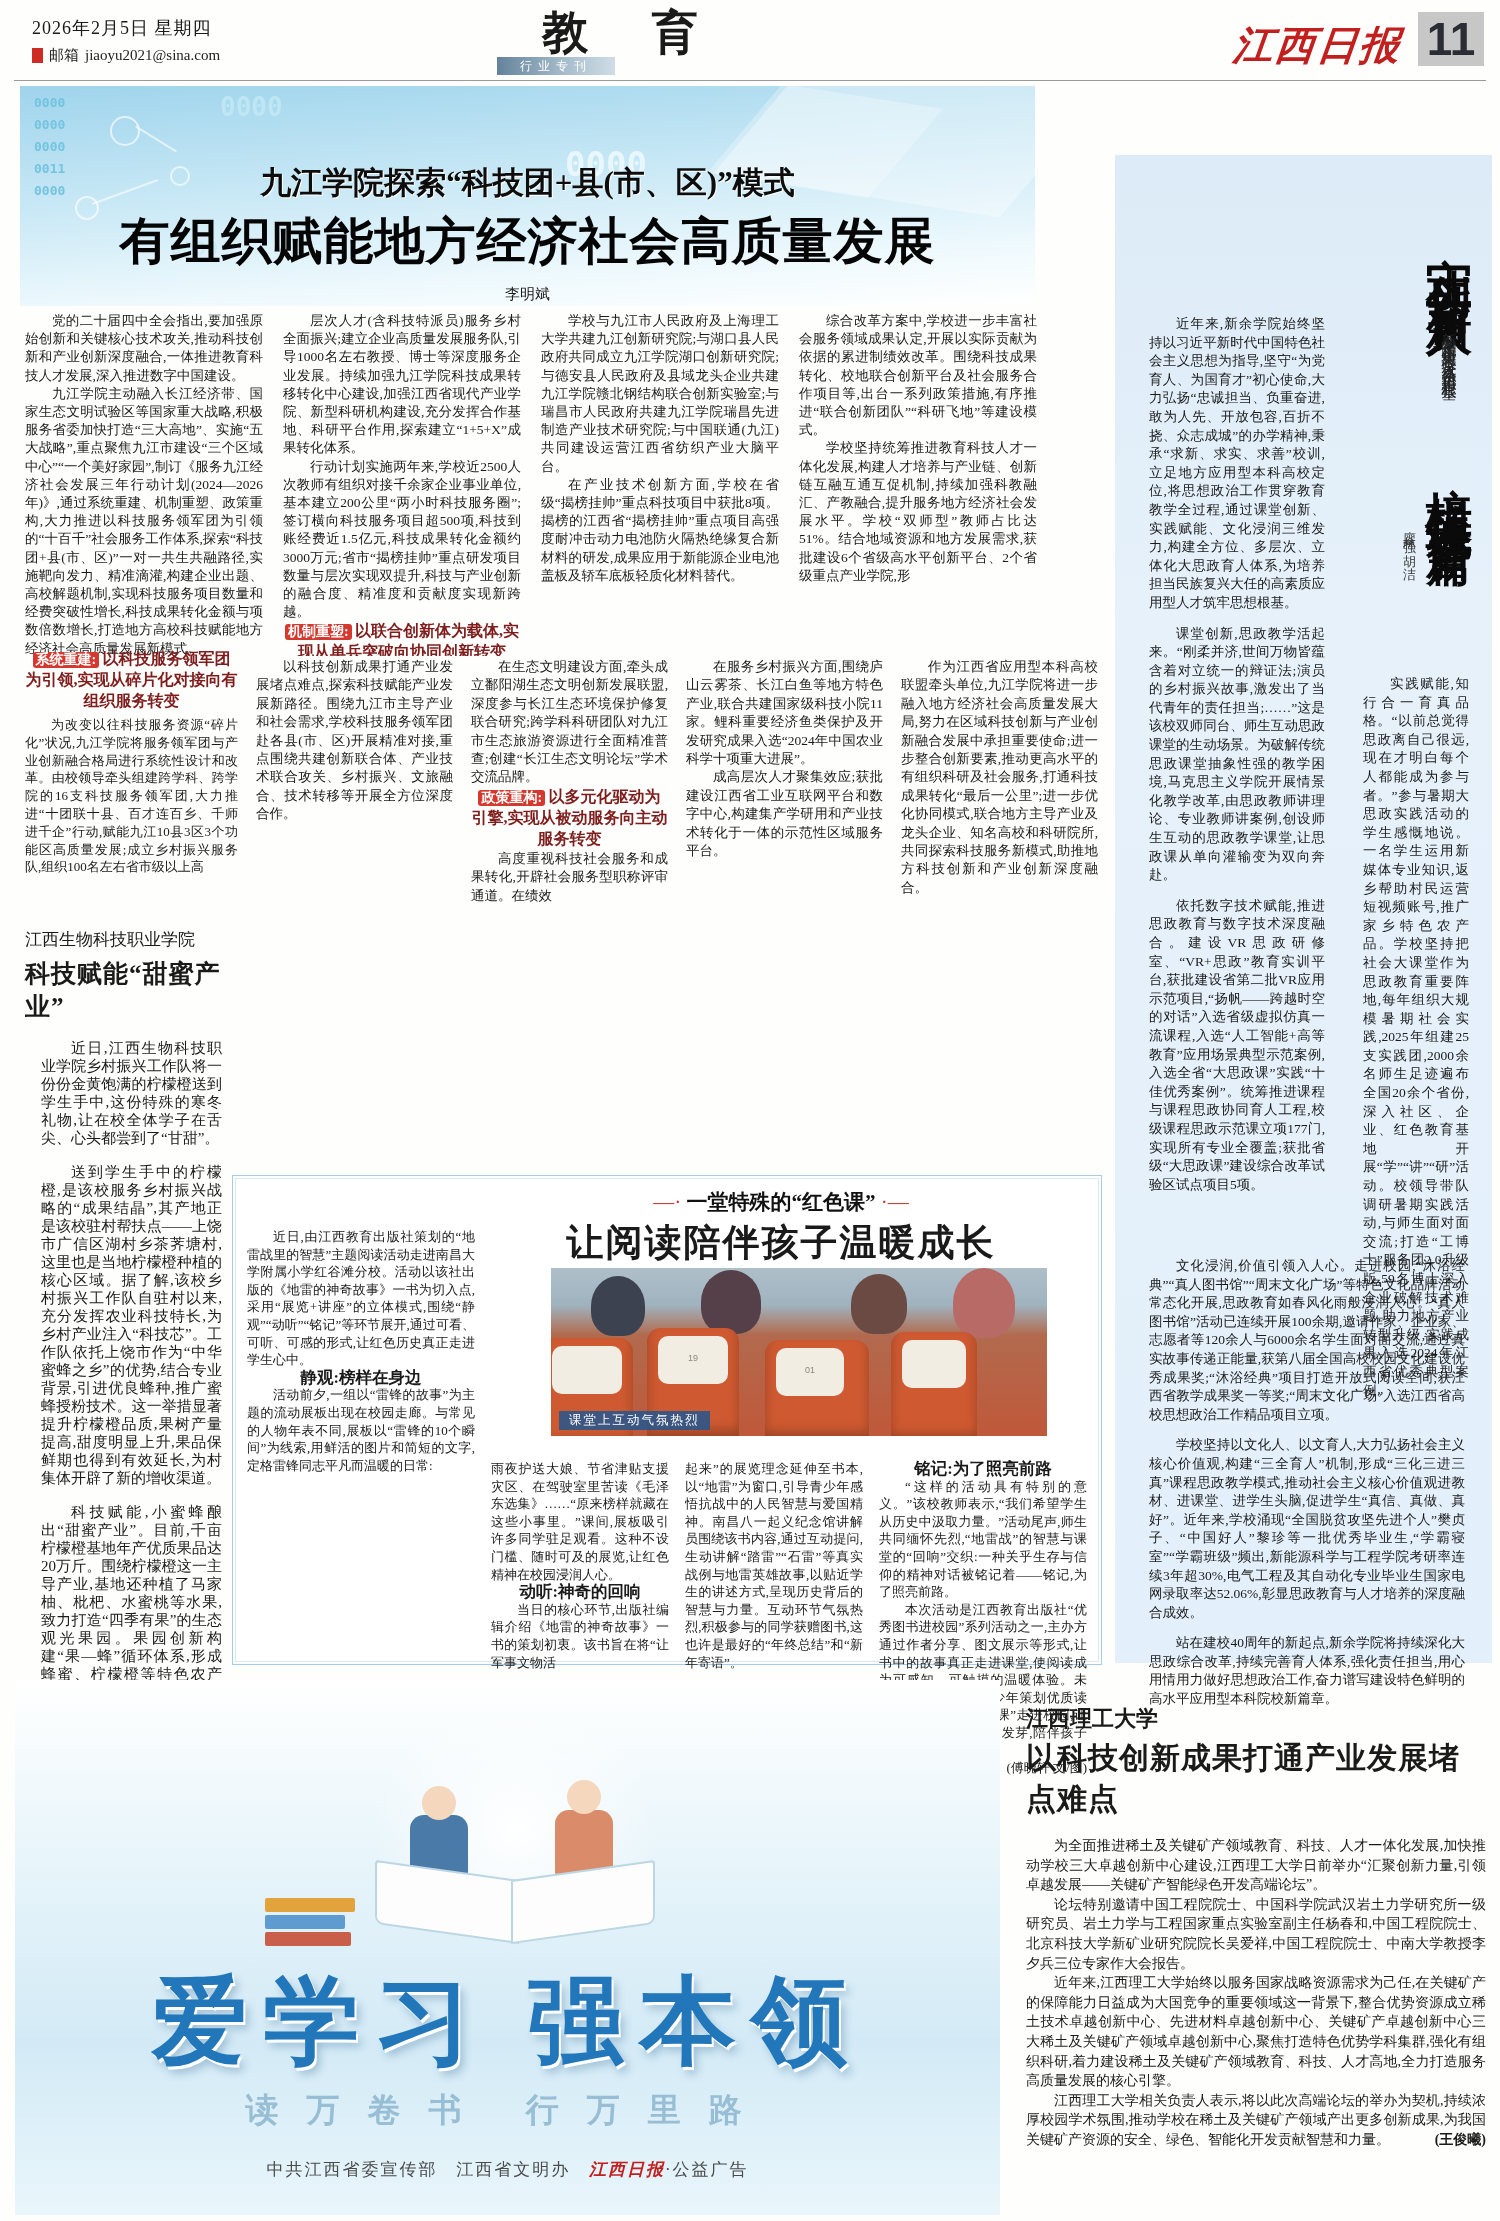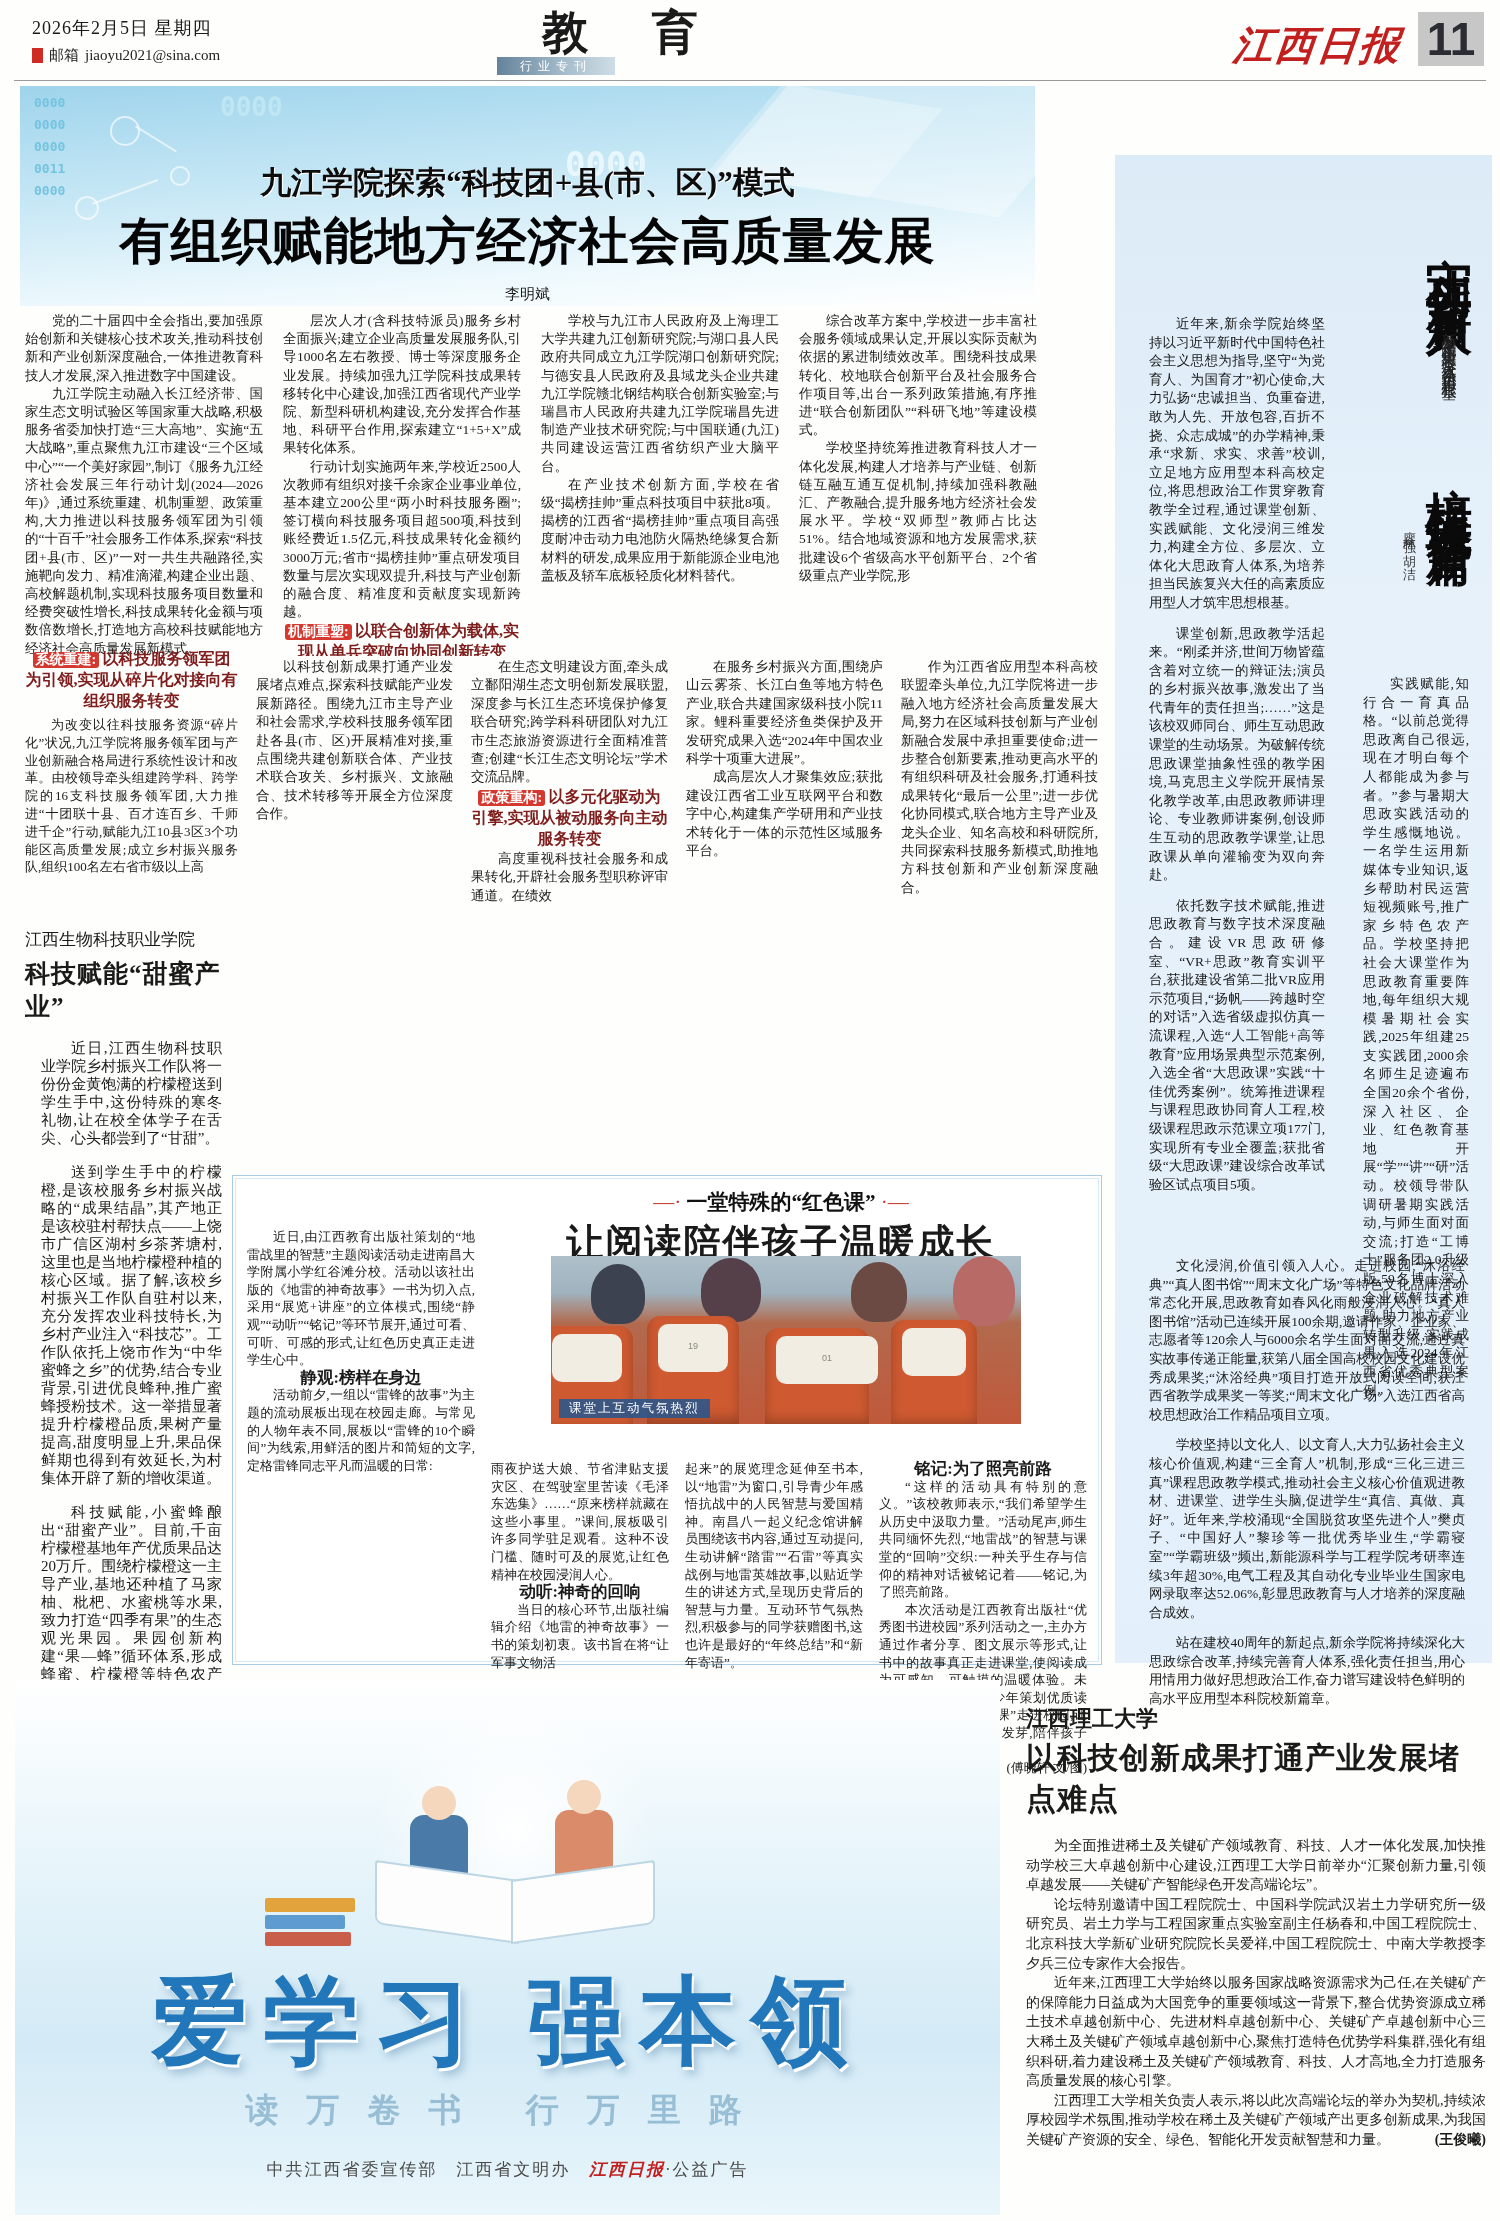--- a/index.html
+++ b/index.html
@@ -58,22 +58,22 @@
   .sweet-title{font-size:25px;font-weight:900;letter-spacing:1px;margin:0 0 12px;}
   .sweet p{margin:16px;font-size:15px;line-height:18px;text-align:justify;text-indent:2em;}
   .sweet .by{text-align:right;text-indent:0;}
   
   .rcbox{position:absolute;left:232px;top:1175px;width:868px;height:488px;background:#fff;
          border:1px solid #a7cbe4;outline:1px solid #d8eaf6;outline-offset:-4px;}
   .rc-head{position:absolute;left:258px;top:12px;width:580px;text-align:center;}
   .rc-kicker{font-size:21px;font-weight:bold;color:#111;}
   .rc-kicker .orn{color:#c53a2e;font-weight:normal;}
   .rc-title{font-size:37px;font-weight:900;letter-spacing:2px;margin-top:2px;}
-  .rc-photo{position:absolute;left:318px;top:80px;width:470px;height:168px;overflow:hidden;
-            background:linear-gradient(180deg,#aebfc9 0%,#9fb3bf 22%,#b26a4e 40%,#c0583a 100%);}
+  .rc-photo{position:absolute;left:318px;top:92px;width:470px;height:168px;overflow:hidden;
+            background:linear-gradient(180deg,#aebfc9 0%,#9fb3bf 22%,#b26a4e 40%,#c0583a 100%);padding-left:26px;}
   .kid{position:absolute;border-radius:50% 50% 40% 40%;background:#3c4250;}
   .seat{position:absolute;width:92px;height:110px;background:#cf5a31;border-radius:14px 14px 0 0;box-shadow:inset 0 -8px 12px rgba(0,0,0,.25);}
   .cover{position:absolute;left:11px;top:8px;width:70px;height:48px;background:#f1ede2;border-radius:10px;
          text-align:center;color:#8a8a80;font-size:9px;line-height:44px;font-family:"Liberation Sans",sans-serif;}
   .rc-caption{position:absolute;left:8px;bottom:6px;background:rgba(25,86,150,.8);color:#fff;
               font-size:12.5px;letter-spacing:2px;padding:1px 10px;font-family:"Liberation Sans",sans-serif;}
   .rc-colA{position:absolute;left:14px;top:52px;width:228px;height:424px;}
   .rc-colB{position:absolute;left:258px;top:284px;width:178px;height:192px;}
   .rc-colC{position:absolute;left:452px;top:284px;width:178px;height:192px;}
   .rc-colD{position:absolute;left:646px;top:284px;width:208px;height:192px;}
@@ -233,21 +233,21 @@
     </div>
     <div class="rc-photo">
       <div class="kid" style="left:40px;top:8px;width:54px;height:60px;"></div>
       <div class="kid" style="left:150px;top:2px;width:60px;height:64px;background:#55404a;"></div>
       <div class="kid" style="left:300px;top:6px;width:56px;height:60px;background:#6a4a42;"></div>
       <div class="kid" style="left:402px;top:0;width:62px;height:70px;background:#b76a66;"></div>
       <div class="seat" style="left:96px;top:60px;">
         <div class="cover">19</div>
       </div>
       <div class="seat" style="left:214px;top:72px;width:104px;height:100px;">
-        <div class="cover" style="width:102px;">01</div>
+        <div class="cover" style="width:68px;">01</div>
       </div>
       <div class="seat" style="left:340px;top:64px;width:86px;">
         <div class="cover" style="width:64px;"></div>
       </div>
       <div class="seat" style="left:-10px;top:70px;">
         <div class="cover"></div>
       </div>
       <div class="rc-caption">课堂上互动气氛热烈</div>
     </div>
     <div class="rc-colA rc-txt">

